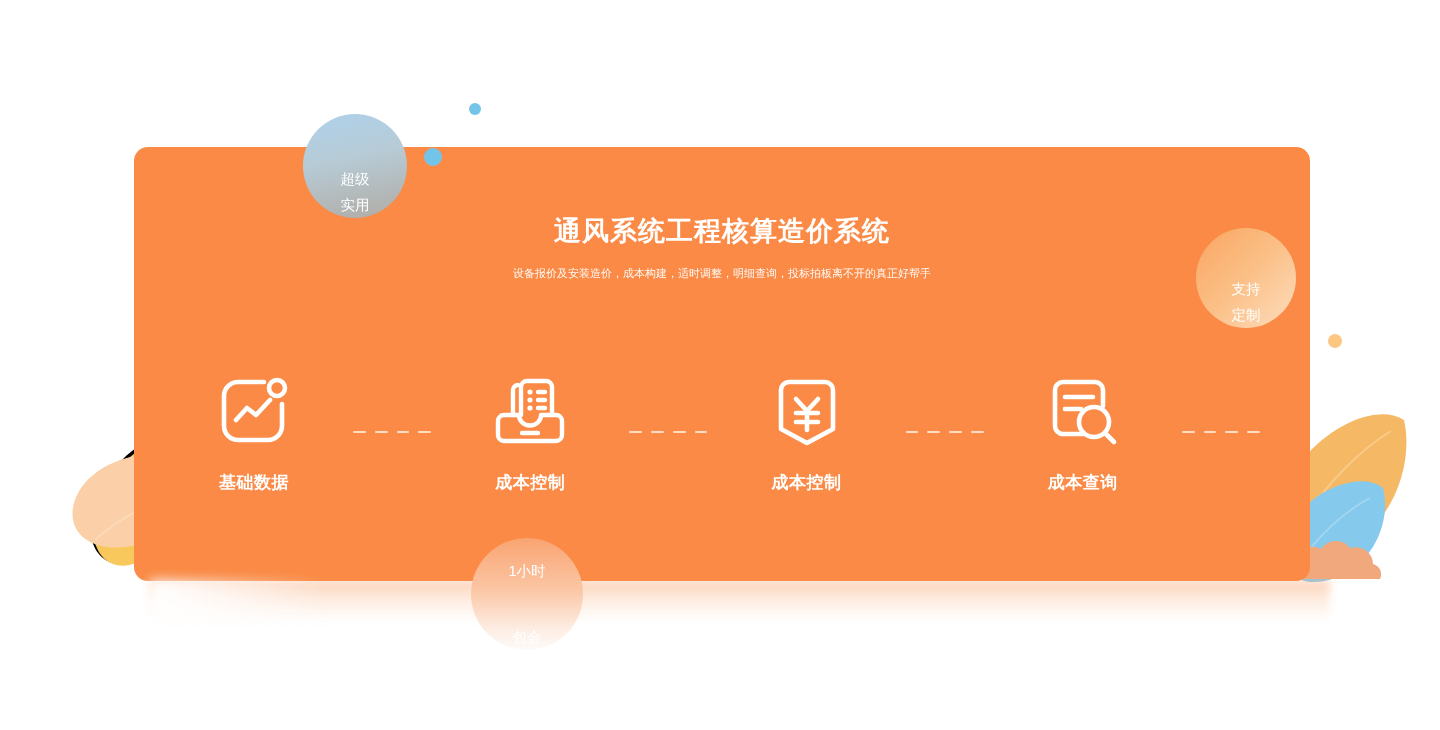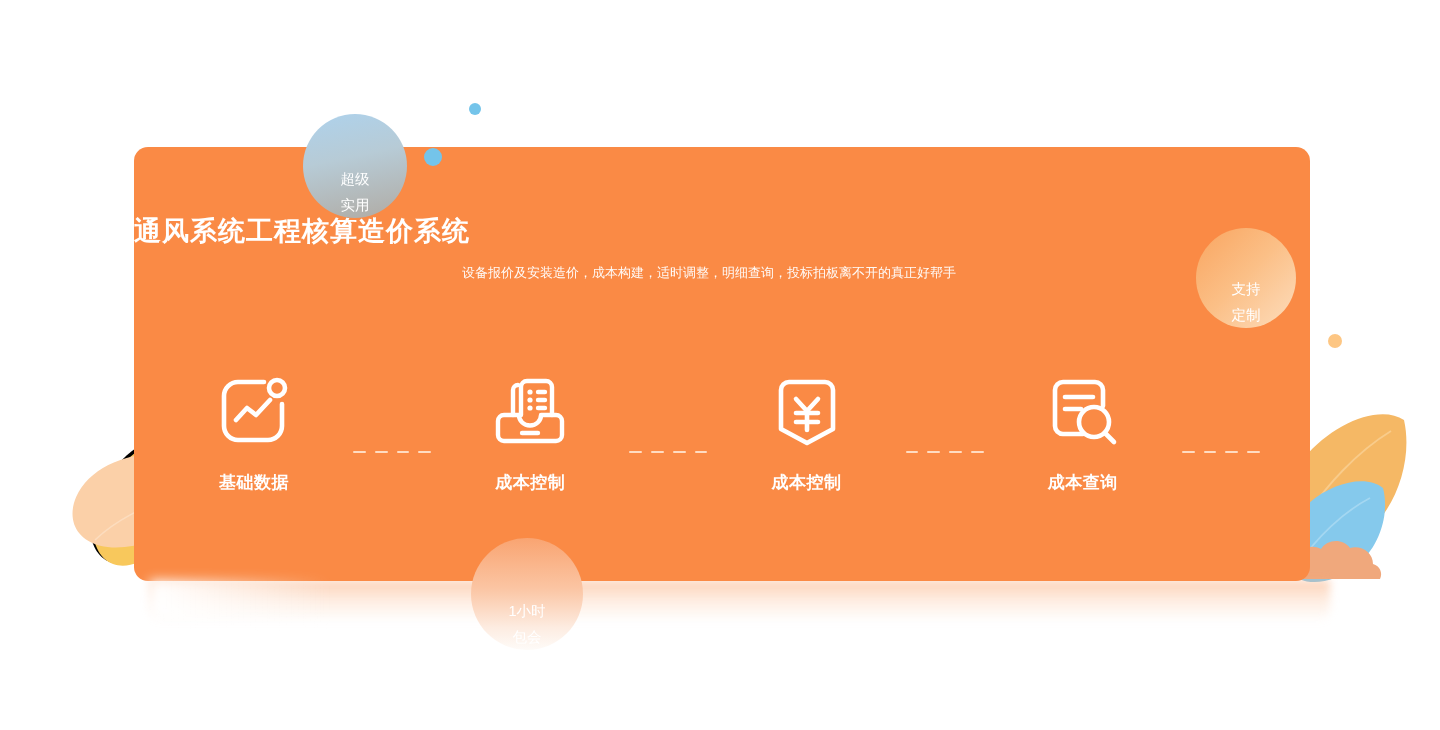--- a/index.html
+++ b/index.html
@@ -61,46 +61,47 @@
     border-radius: 14px;
     z-index: 2;
   }
 
   
   .card-title {
     position: absolute;
     left: 0;
     top: 66px;
     width: 100%;
-    text-align: left;
+    text-align: center;
     color: #ffffff;
     font-size: 27px;
     font-weight: bold;
     letter-spacing: 1px;
   }
   .card-subtitle {
     position: absolute;
     left: 50%;
     transform: translateX(-50%);
     top: 114px;
     width: 520px;
+    text-align: center;
     color: #ffffff;
-    font-size: 13px;
+    font-size: 11px;
     line-height: 24px;
     opacity: 0.96;
   }
 
   
   .features {
     position: absolute;
     left: 50px;
     top: 222px;
     width: 1076px;
     display: flex;
-    align-items: flex-end;
+    align-items: center;
     justify-content: space-between;
   }
   .feature {
     width: 140px;
     display: flex;
     flex-direction: column;
     align-items: center;
   }
   .feature-icon {
     width: 84px;
@@ -165,20 +166,21 @@
     width: 100px;
     height: 100px;
     background: linear-gradient(135deg, #f9a560 0%, #fbbf86 48%, #fdddbd 100%);
   }
   .badge-hour {
     left: 471px;
     top: 538px;
     width: 112px;
     height: 112px;
     background: linear-gradient(180deg, #f9a471 0%, #fbc5a3 45%, #fdece1 80%, #fefbf8 100%);
+    gap: 40px;
   }
 
   
   .dot {
     position: absolute;
     border-radius: 50%;
     z-index: 6;
   }
   .dot-blue-sm { left: 469px; top: 103px; width: 12px; height: 12px; background: #74c4ea; }
   .dot-blue-lg { left: 424px; top: 148px; width: 18px; height: 18px; background: #74c4ea; }

